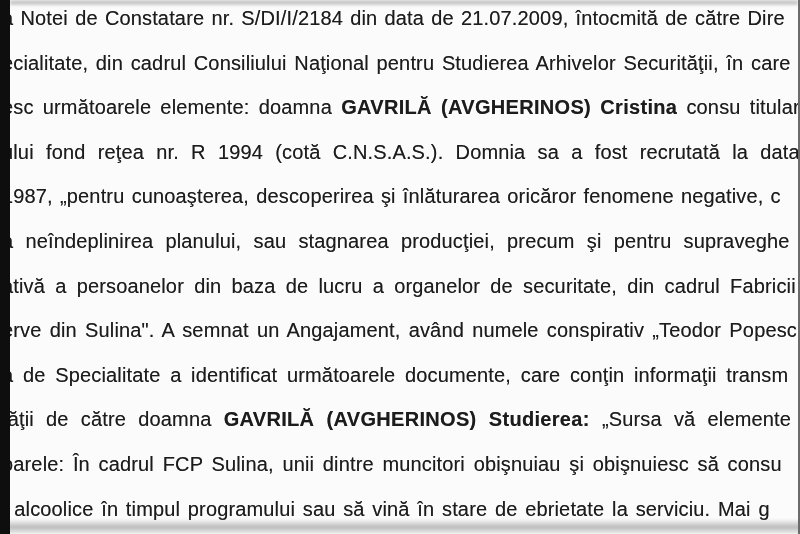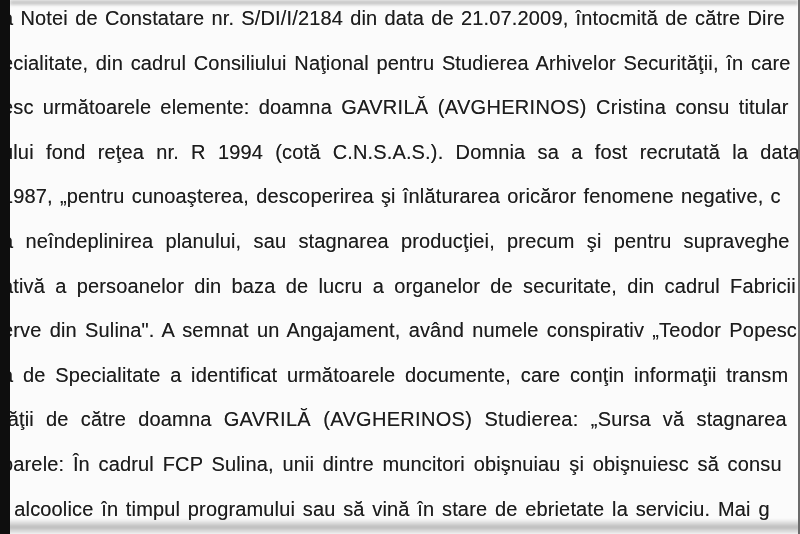--- a/index.html
+++ b/index.html
@@ -22,21 +22,21 @@
     letter-spacing: 0.15px;
     text-shadow: 0 0 0.6px rgba(30,30,30,0.55);
     filter: blur(0.22px);
   }
   .line {
     height: 44.6px;
     line-height: 44.6px;
     white-space: nowrap;
     overflow: visible;
   }
-  .line b { font-weight: 400; letter-spacing: 0.3px; }
+  .line b { font-weight: 700; letter-spacing: 0.3px; }
   
   .line:nth-child(1)  { word-spacing: 1.5px; }
   .line:nth-child(2)  { word-spacing: 2px; }
   .line:nth-child(3)  { word-spacing: 3.5px; }
   .line:nth-child(4)  { word-spacing: 6.5px; }
   .line:nth-child(5)  { word-spacing: 1.5px; }
   .line:nth-child(6)  { word-spacing: 6.5px; }
   .line:nth-child(7)  { word-spacing: 4.5px; }
   .line:nth-child(8)  { word-spacing: 2.5px; }
   .line:nth-child(9)  { word-spacing: 4px; }
@@ -87,20 +87,20 @@
   <div class="text-block" id="text-block">
       <div class="line"><span>a Notei de Constatare nr. S/DI/I/2184 din data de 21.07.2009, întocmită de către Dire</span></div>
       <div class="line"><span>ecialitate, din cadrul Consiliului Naţional pentru Studierea Arhivelor Securităţii, în care</span></div>
       <div class="line"><span>esc următoarele elemente: doamna </span><b>GAVRILĂ (AVGHERINOS) Cristina</b><span> consu titular</span></div>
       <div class="line"><span>ului fond reţea nr. R 1994 (cotă C.N.S.A.S.). Domnia sa a fost recrutată la data</span></div>
       <div class="line"><span>1987, „pentru cunoaşterea, descoperirea şi înlăturarea oricăror fenomene negative, c</span></div>
       <div class="line"><span>a neîndeplinirea planului, sau stagnarea producţiei, precum şi pentru supraveghe</span></div>
       <div class="line"><span>ativă a persoanelor din baza de lucru a organelor de securitate, din cadrul Fabricii</span></div>
       <div class="line"><span>erve din Sulina". A semnat un Angajament, având numele conspirativ „Teodor Popesc</span></div>
       <div class="line"><span>a de Specialitate a identificat următoarele documente, care conţin informaţii transm</span></div>
-      <div class="line"><span>tăţii de către doamna </span><b>GAVRILĂ (AVGHERINOS) Studierea:</b><span> „Sursa vă stagnarea</span></div>
+      <div class="line"><span>tăţii de către doamna </span><b>GAVRILĂ (AVGHERINOS) Studierea:</b><span> „Sursa vă elemente</span></div>
       <div class="line"><span>oarele: În cadrul FCP Sulina, unii dintre muncitori obişnuiau şi obişnuiesc să consu</span></div>
       <div class="line"><span>i alcoolice în timpul programului sau să vină în stare de ebrietate la serviciu. Mai g</span></div>
     </div>
   <div class="left-bar"></div>
   <div class="right-line"></div>
   <div class="bottom-band"></div>
 </div>
 
 </body></html>

